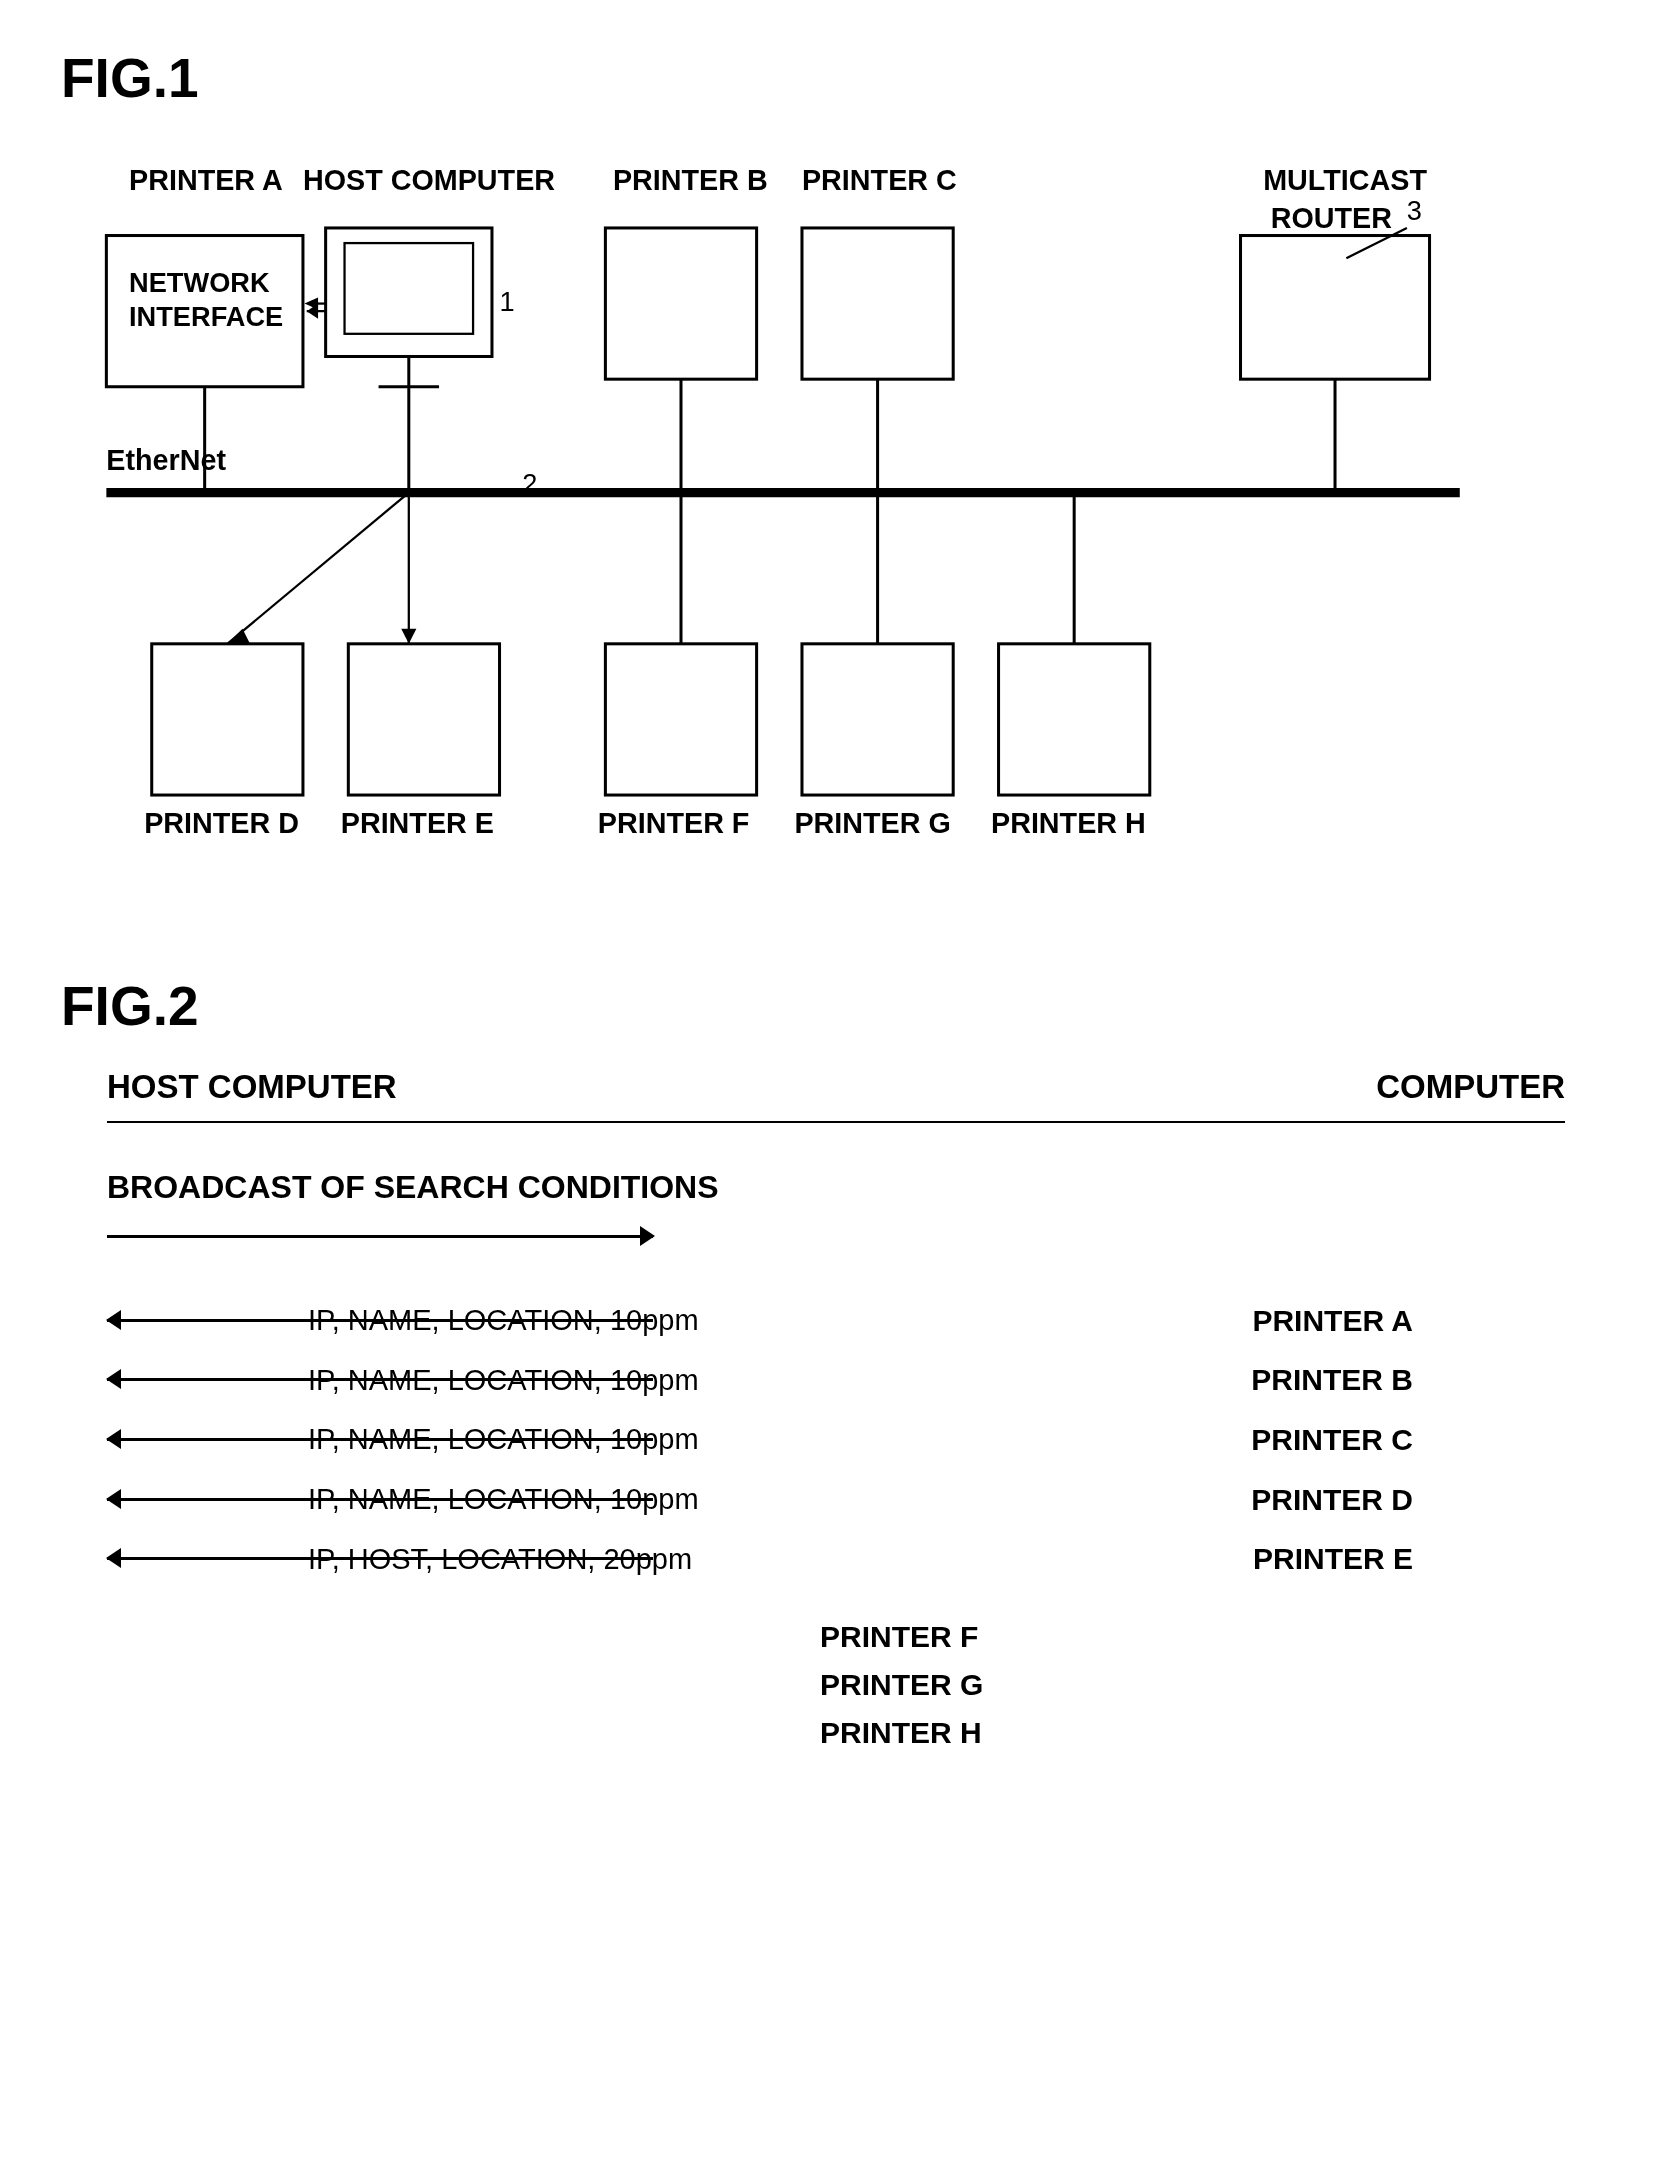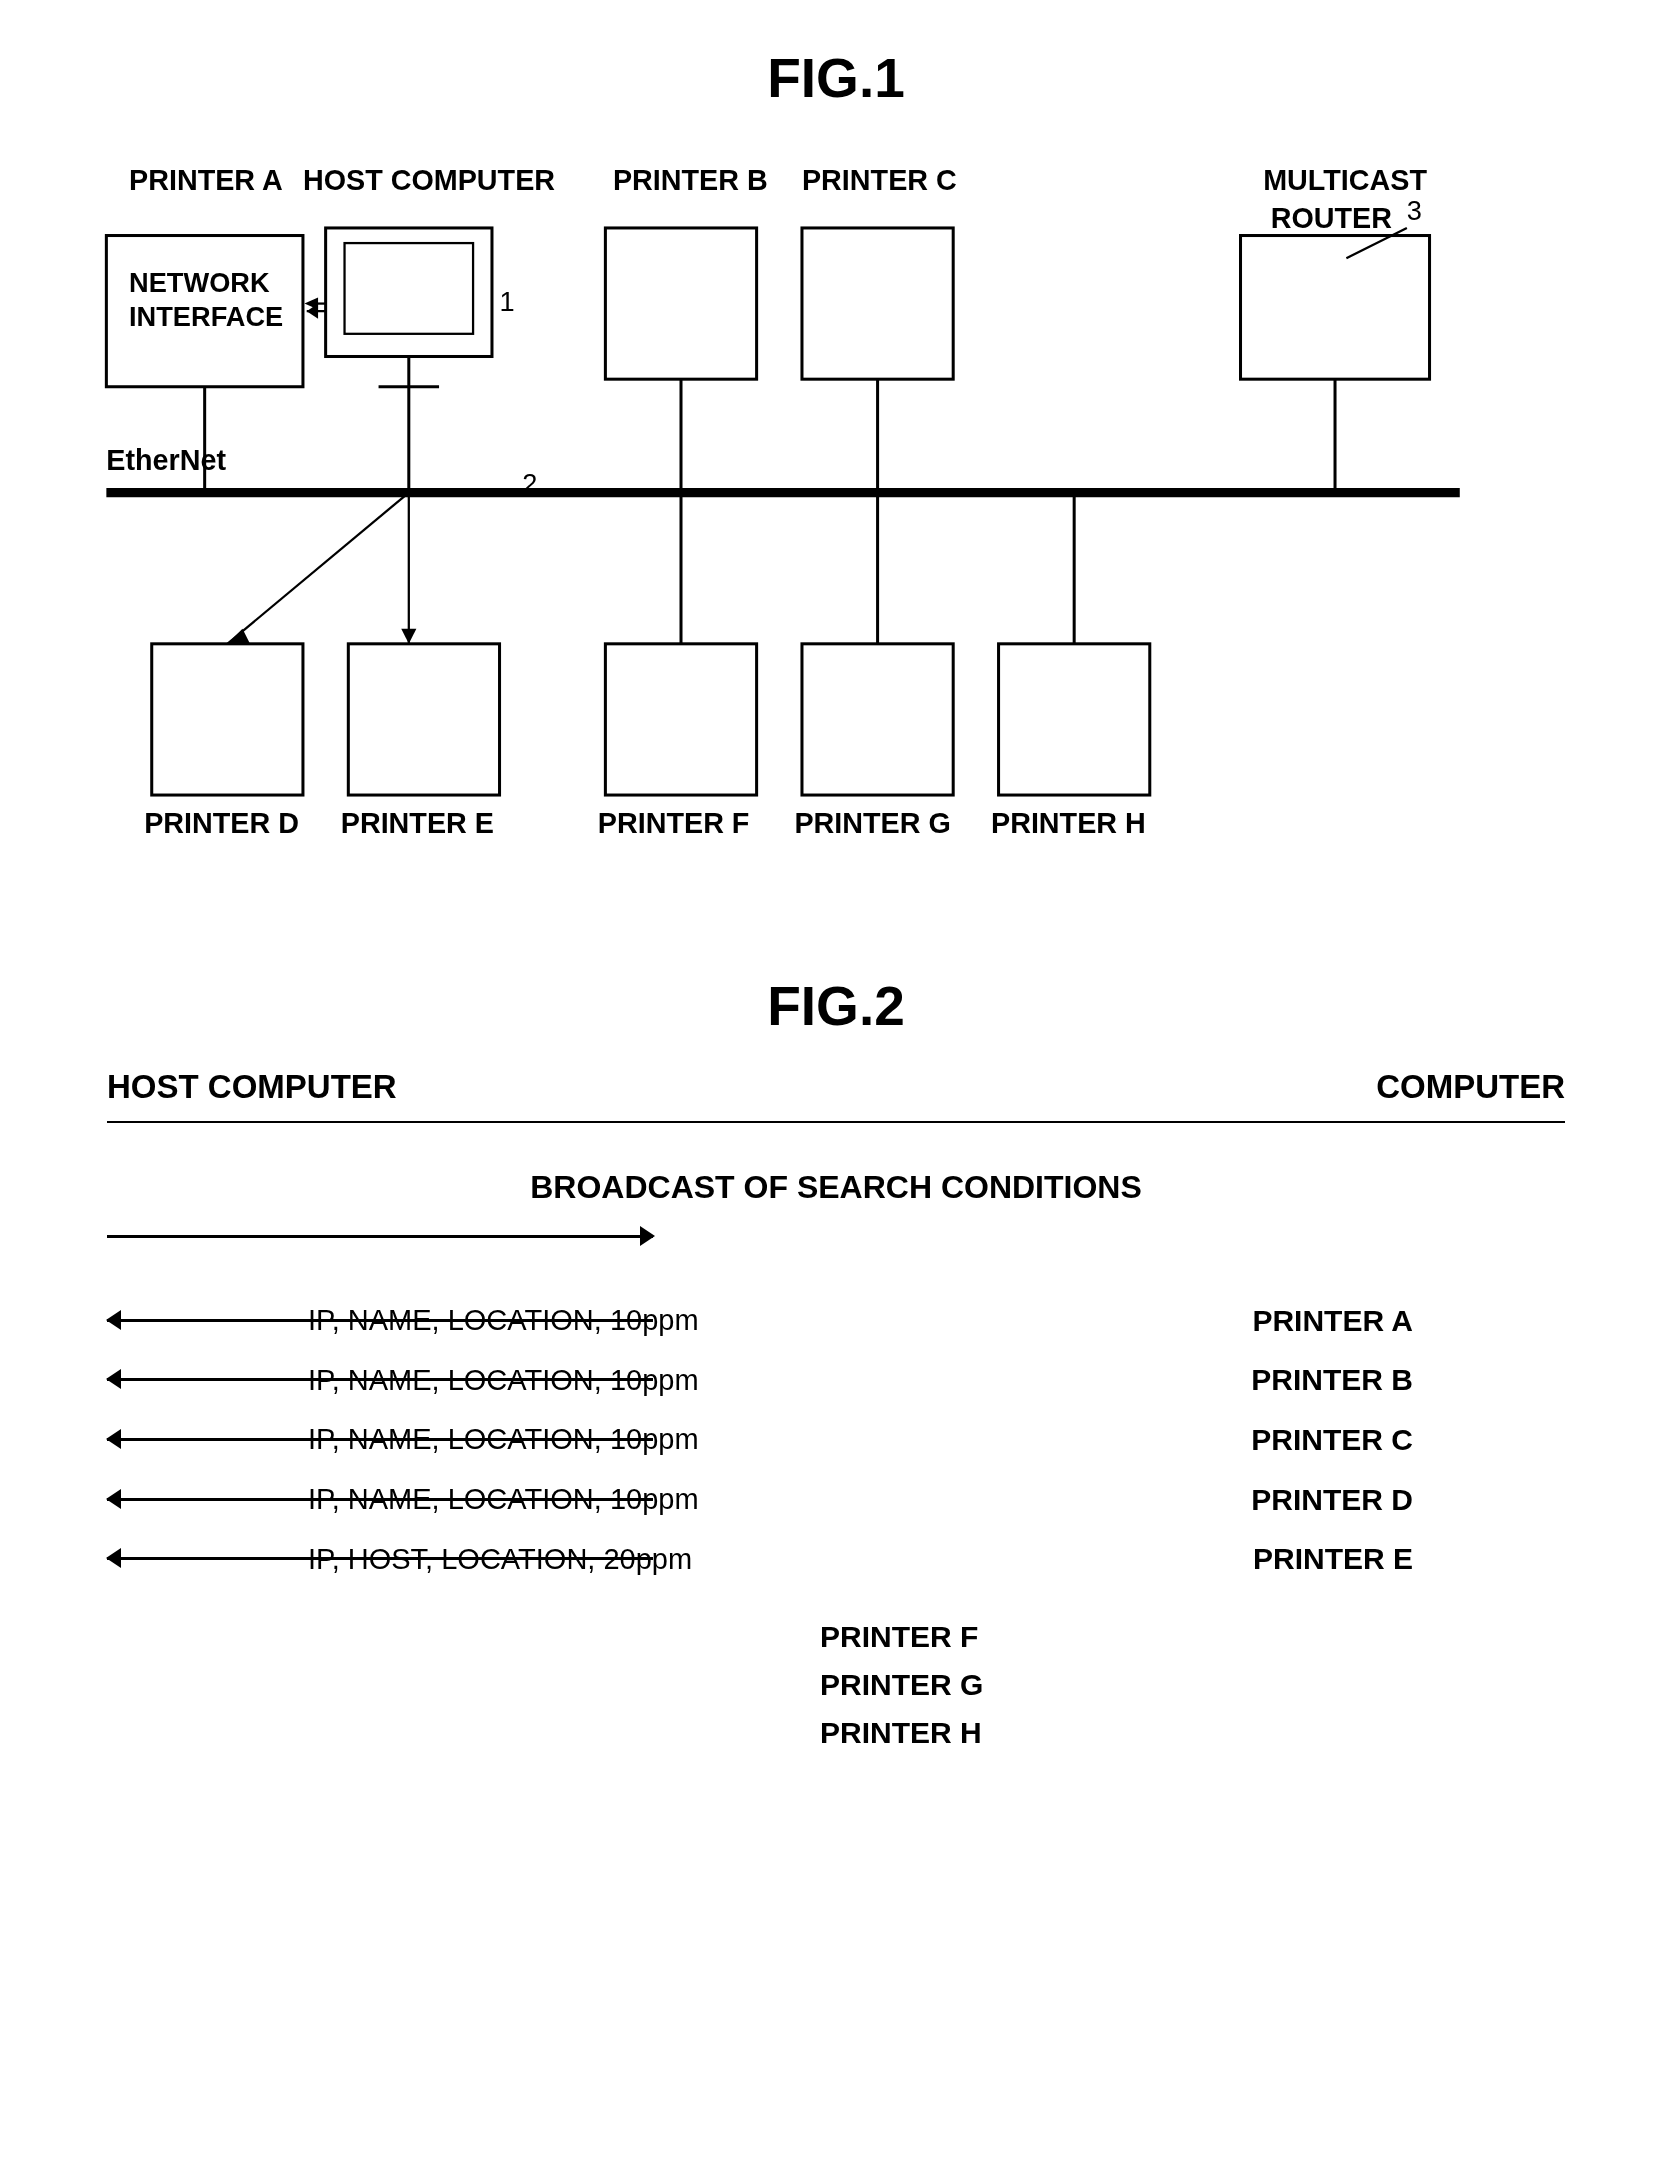--- a/index.html
+++ b/index.html
@@ -7,21 +7,21 @@
       background: #fff;
       font-family: Arial, Helvetica, sans-serif;
       width: 1672px;
       min-height: 2183px;
       padding: 46px 61px;
       color: #000;
     }
 
     
     .fig-title {
-      text-align: center;
+      text-align: left;
       font-size: 55px;
       font-weight: bold;
       margin-bottom: 30px;
     }
 
     .fig1-container {
       position: relative;
       width: 100%;
       height: 743px;
       margin-bottom: 91px;
@@ -45,21 +45,20 @@
       font-weight: bold;
       border-bottom: 2.3px solid #000;
       padding-bottom: 15px;
       margin-bottom: 46px;
     }
 
     .broadcast-label {
       font-size: 32px;
       font-weight: bold;
       margin-bottom: 7.6px;
-      text-align: center;
     }
 
     .broadcast-arrow {
       position: relative;
       height: 46px;
       margin-bottom: 38px;
     }
 
     .arrow-line-right {
       position: absolute;

